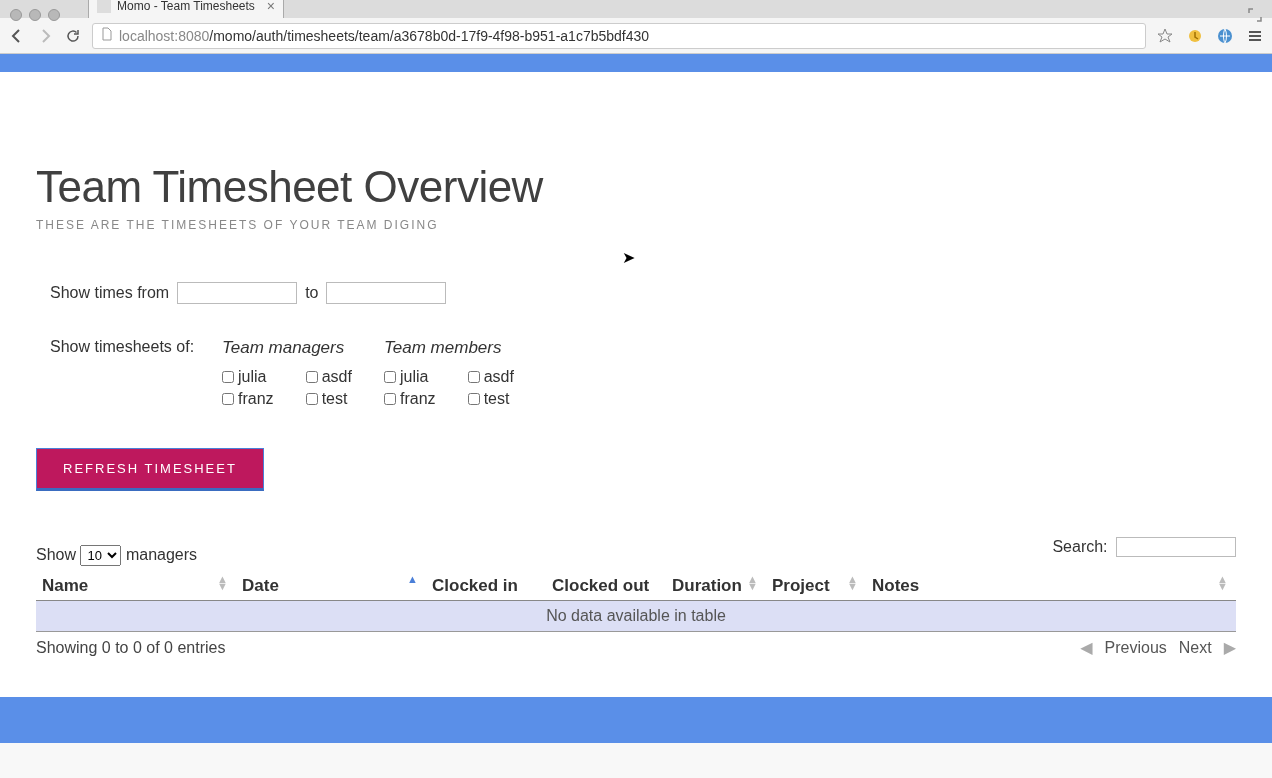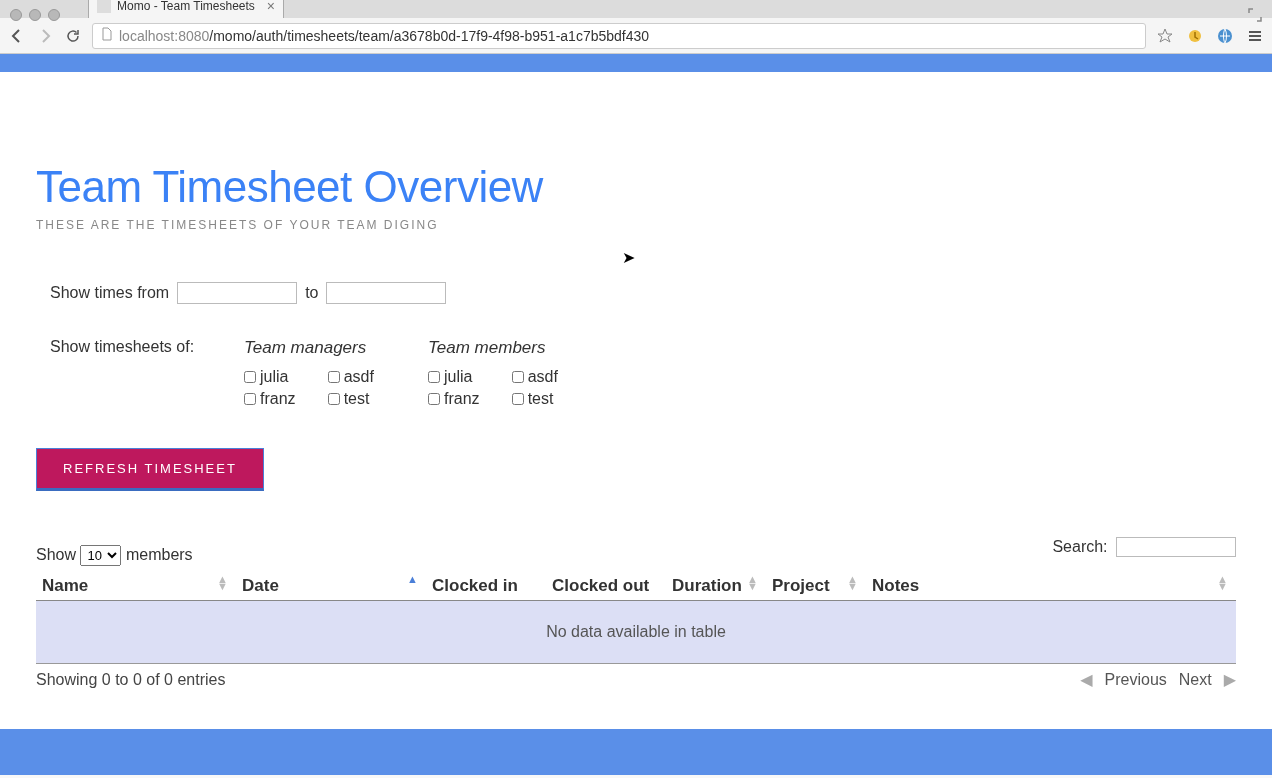--- a/index.html
+++ b/index.html
@@ -117,21 +117,21 @@
     }
     .page {
       background: #fff;
       padding: 90px 36px 40px 36px;
       min-height: 560px;
       position: relative;
     }
     h1.page-title {
       font-size: 44px;
       font-weight: 400;
-      color: #3b82f6;
+      color: #404040;
       letter-spacing: -0.5px;
       margin-bottom: 6px;
     }
     .subtitle {
       font-size: 12px;
       letter-spacing: 2px;
       color: #888;
       margin-bottom: 50px;
     }
     .filters {
@@ -147,21 +147,21 @@
     }
     .row-range input[type="text"] {
       width: 120px;
       height: 22px;
       border: 1px solid #bbb;
       padding: 0 4px;
       font-size: 14px;
     }
     .groups-row {
       display: flex;
-      gap: 44px;
+      gap: 22px;
       font-size: 16px;
       color: #333;
       margin-bottom: 40px;
     }
     .groups-label { width: 150px; }
     .group-col { min-width: 140px; }
     .group-header { font-style: italic; margin-bottom: 10px; font-size: 17px; }
     .cb-grid {
       display: grid;
       grid-template-columns: auto auto;
@@ -218,21 +218,21 @@
       right: 8px;
       top: 4px;
       font-size: 11px;
       line-height: 7px;
       color: #bbb;
       display: flex;
       flex-direction: column;
     }
     .sort-arrows.active-asc .up { color: #4a7fd8; }
     table.data-table tbody td {
-      padding: 22px;
+      padding: 6px;
       background: #dcdff5;
       border-bottom: 1px solid #999;
       text-align: center;
       font-size: 16px;
       color: #555;
       margin-left: 16px;
     }
     .table-footer {
       display: flex;
       justify-content: space-between;
@@ -400,21 +400,21 @@
   </div>
 
   <button class="refresh-btn">REFRESH TIMESHEET</button>
 
   <div class="table-controls">
     <div>
       <span>Show</span>
       <select>
         <option>10</option>
       </select>
-      <span>members</span>
+      <span>managers</span>
     </div>
     <div>
       <span>Search:</span>
       <input type="text" style="">
     </div>
   </div>
 
   <table class="data-table">
     <thead>
       <tr>

